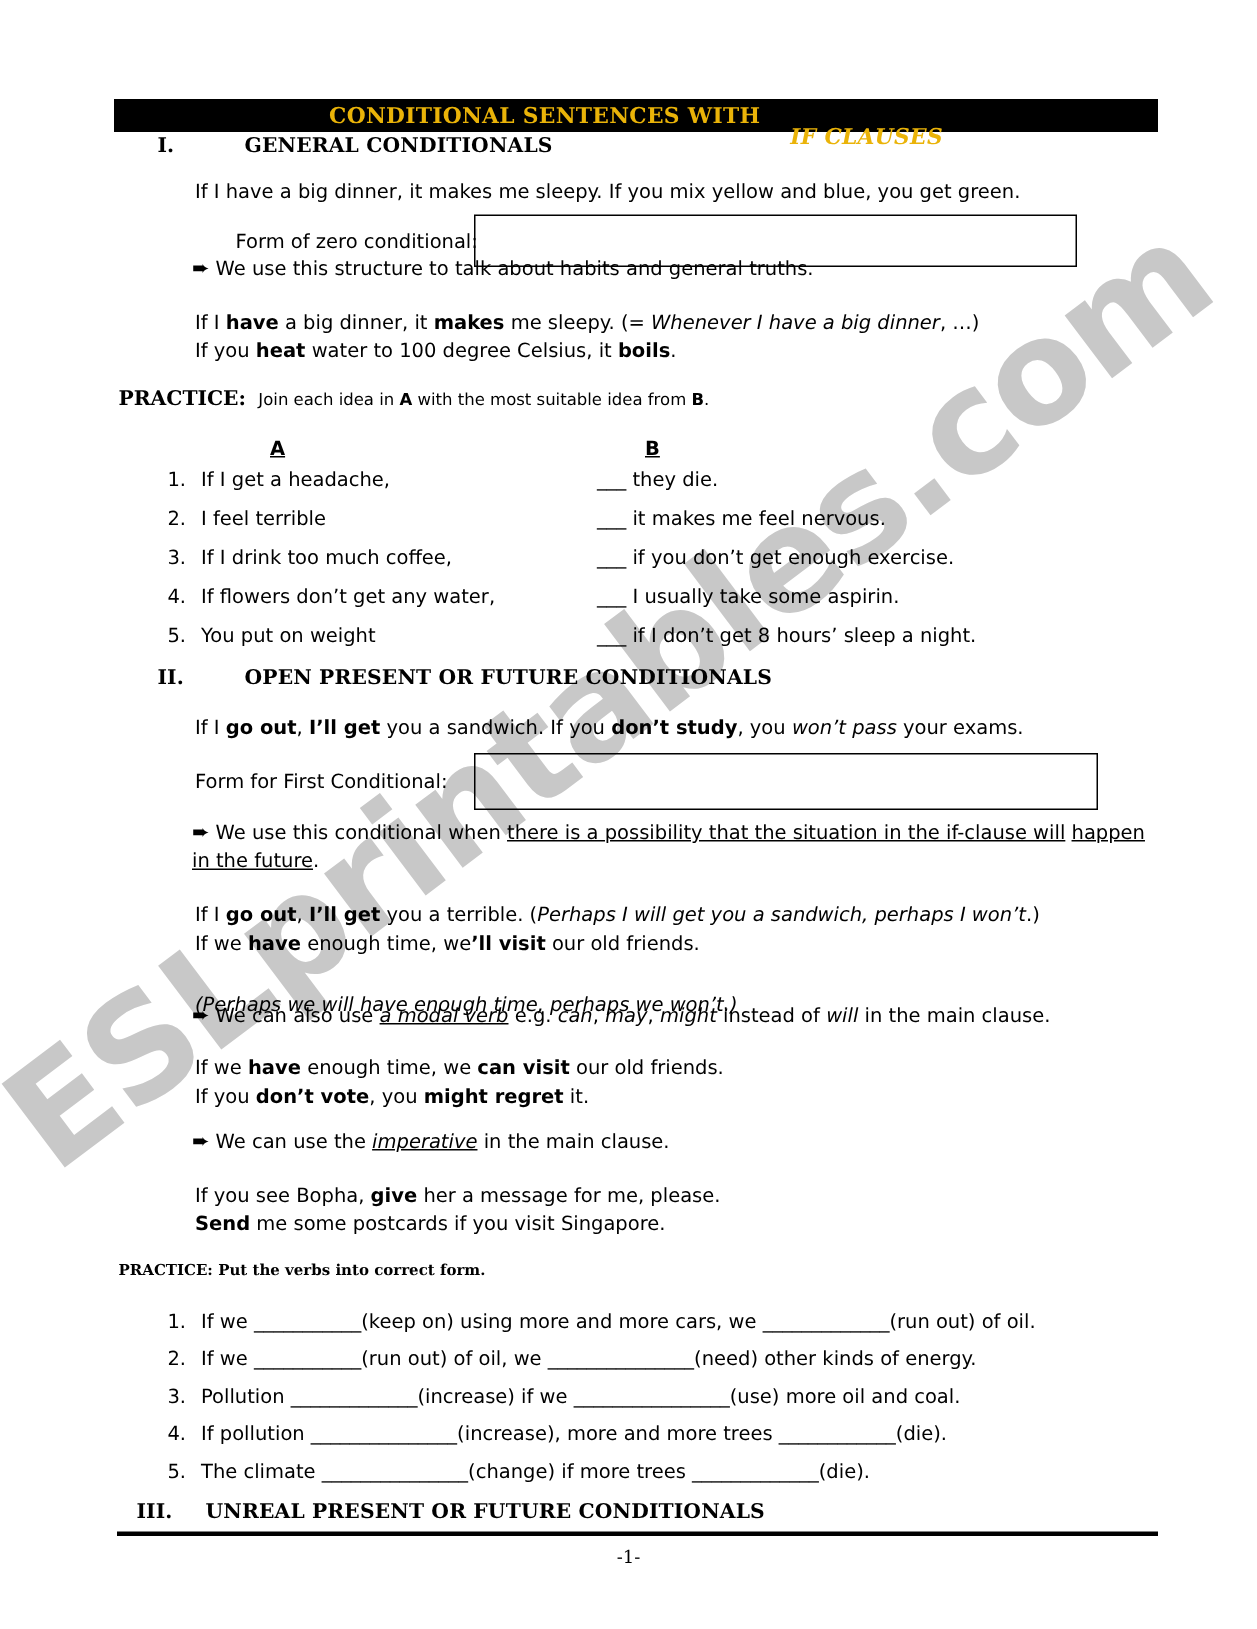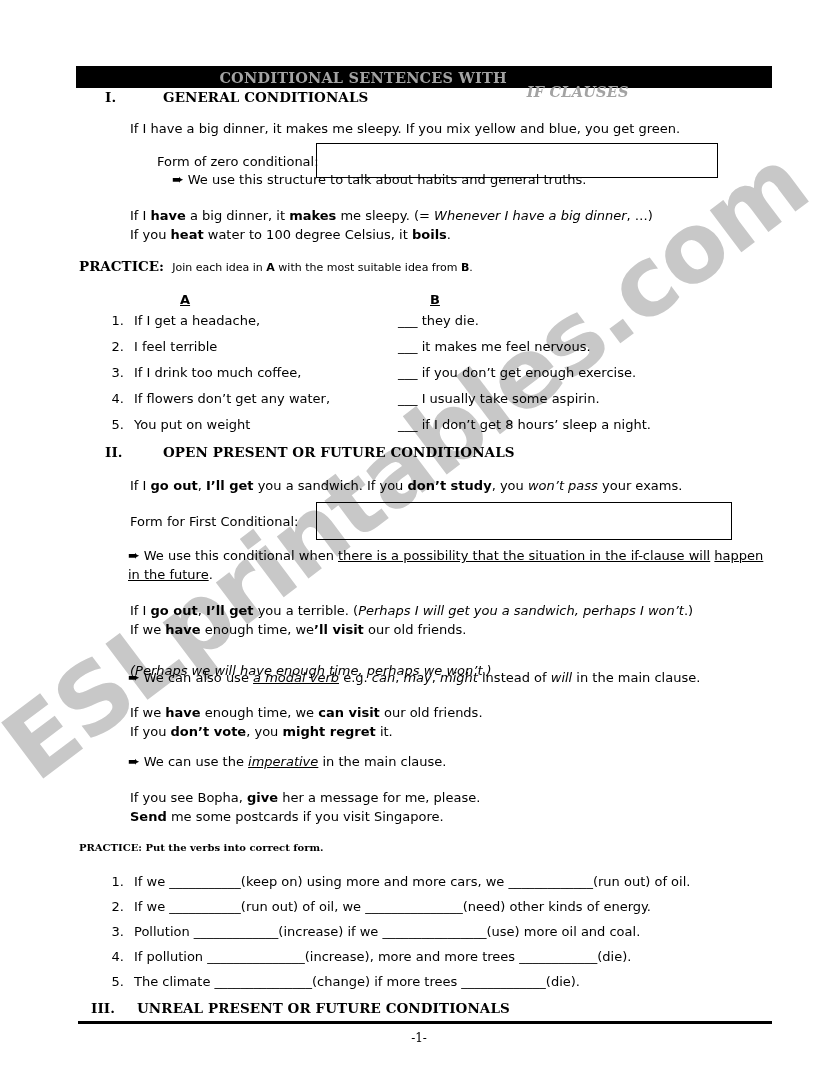--- a/index.html
+++ b/index.html
@@ -51,21 +51,21 @@
   }
 
   
   .title-bar {
     position: absolute;
     left: 76px;
     top: 66px;
     width: 696px;
     height: 22px;
     background: #000000;
-    color: #a3a3a3;
+    color: #eab308;
     display: flex;
     align-items: center;
     justify-content: center;
     font-family: "DejaVu Serif", serif;
     font-size: 14.5px;
     font-weight: bold;
     letter-spacing: 0.2px;
   }
   .title-bar .ital {
     font-style: italic;
@@ -181,21 +181,21 @@
     </div>
 
     <div class="abs serif-head" style="left:105px; top:88px;">I.</div>
     <div class="abs serif-head" style="left:163px; top:88px;">GENERAL CONDITIONALS</div>
 
     <div class="abs sans" style="left:130px; top:119px;">If I have a big dinner, it makes me sleepy.    If you mix yellow and blue, you get green.</div>
 
     <div class="abs sans" style="left:130px; top:152px;margin-left:27px;">Form of zero conditional:</div>
     <div class="formbox" style="left:316px; top:143px; width:400px; height:33px;"></div>
 
-    <div class="abs sans" style="left:128px; top:170px;margin-left:44px;">
+    <div class="abs sans" style="left:128px; top:170px;">
       <span class="arrow">➨</span><span>We use this structure to talk about habits and general truths.</span>
     </div>
 
     <div class="abs sans" style="left:130px; top:206px;">
       <span>If I </span><b>have</b><span> a big dinner, it </span><b>makes</b><span> me sleepy. (= </span><i>Whenever I have a big dinner</i><span>, …)</span>
     </div>
 
     <div class="abs sans" style="left:130px; top:225px;">
       <span>If you </span><b>heat</b><span> water to 100 degree Celsius, it </span><b>boils</b><span>.</span>
     </div>

